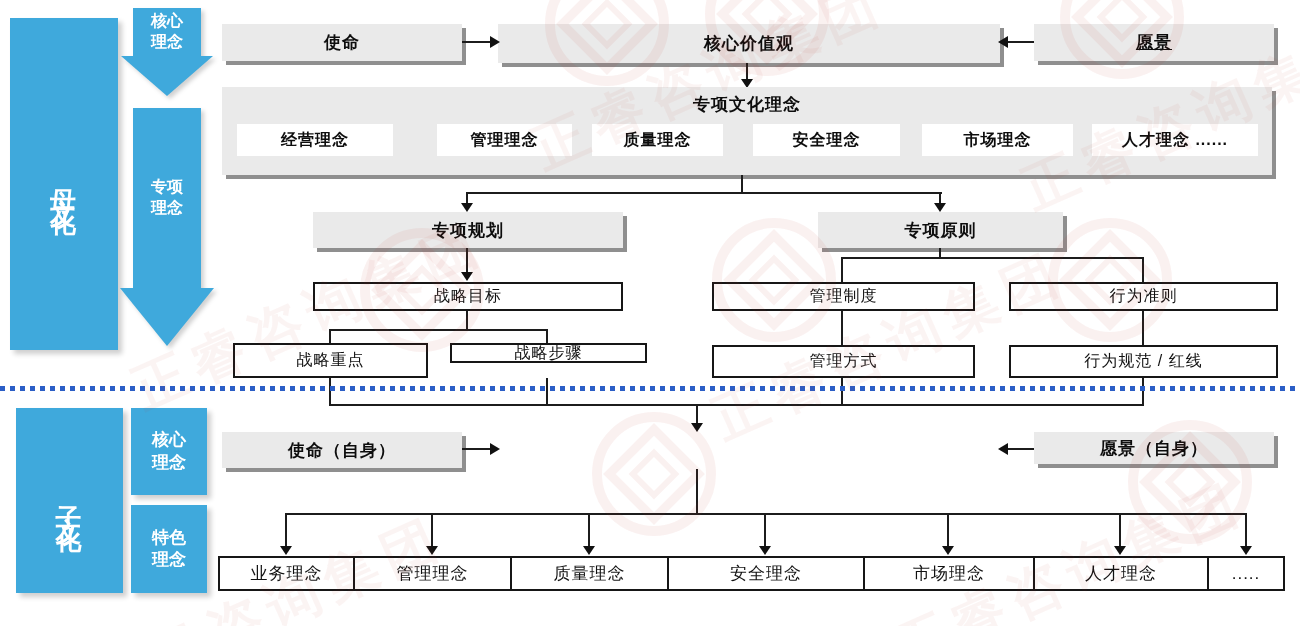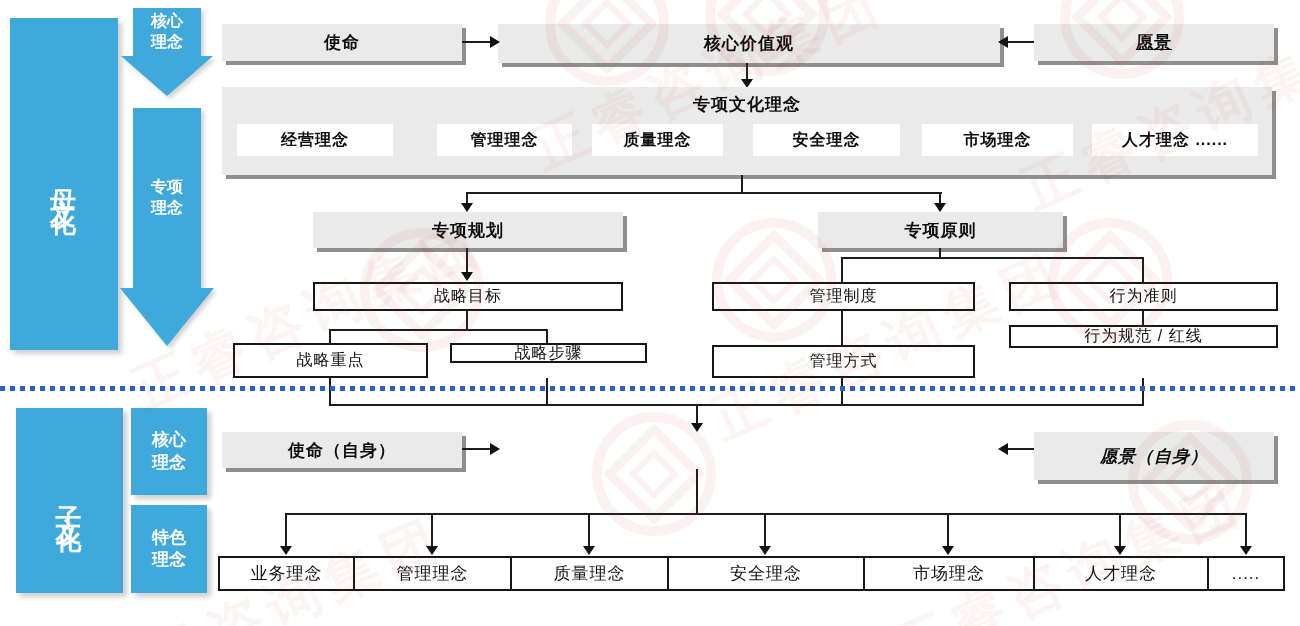--- a/index.html
+++ b/index.html
@@ -139,32 +139,32 @@
   <div class="box-gray content" style="left:818px;top:212px;width:245px;height:36px;">专项原则</div>
   <div class="vline content" style="left:939px;top:248px;height:10px;"></div>
   <div class="hline content" style="left:842px;top:257px;width:302px;"></div>
   <div class="vline content" style="left:841px;top:257px;height:25px;"></div>
   <div class="vline content" style="left:1142px;top:257px;height:25px;"></div>
   <div class="box-outline content" style="left:712px;top:282px;width:263px;height:29px;">管理制度</div>
   <div class="box-outline content" style="left:1009px;top:282px;width:269px;height:29px;">行为准则</div>
   <div class="vline content" style="left:841px;top:311px;height:34px;"></div>
   <div class="vline content" style="left:1142px;top:311px;height:34px;"></div>
   <div class="box-outline content" style="left:712px;top:345px;width:263px;height:33px;">管理方式</div>
-  <div class="box-outline content" style="left:1009px;top:325px;width:269px;height:23px;">行为规范 / 红线</div>
+  <div class="box-outline content" style="left:1009px;top:345px;width:269px;height:33px;">行为规范 / 红线</div>
   <div class="vline content" style="left:841px;top:378px;height:27px;"></div>
   <div class="vline content" style="left:1142px;top:378px;height:27px;"></div>
 
   <div class="dotted-divider content" style="left:0;top:386px;width:1300px;"></div>
 
   <div class="hline content" style="left:329px;top:404px;width:815px;"></div>
   <div class="vline content" style="left:696px;top:404px;height:20px;"></div>
   <div class="head-down content" style="left:691px;top:423px;"></div>
 
   <div class="box-gray content" style="left:222px;top:432px;width:240px;height:36px;">使命（自身）</div>
-  <div class="box-gray content" style="left:1034px;top:432px;width:240px;height:48px;font-style:italic;">愿景（自身）</div>
+  <div class="box-gray content" style="left:1034px;top:432px;width:240px;height:32px;">愿景（自身）</div>
 
   <div class="hline content" style="left:462px;top:448px;width:28px;"></div>
   <div class="head-right content" style="left:490px;top:443px;"></div>
   <div class="hline content" style="left:1008px;top:448px;width:26px;"></div>
   <div class="head-left content" style="left:998px;top:443px;"></div>
 
   <div class="vline content" style="left:696px;top:469px;height:45px;"></div>
   <div class="hline content" style="left:285px;top:513px;width:962px;"></div>
 
   <div class="vline content" style="left:285px;top:513px;height:34px;"></div>

